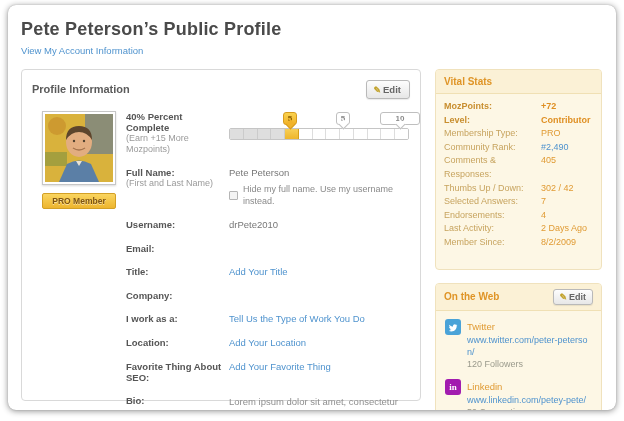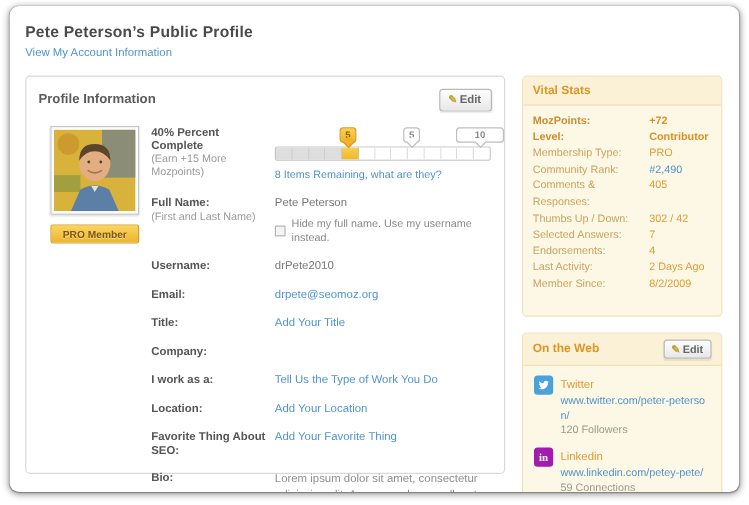--- a/index.html
+++ b/index.html
@@ -3,21 +3,21 @@
 <meta charset="utf-8">
 <style>
   * { margin:0; padding:0; box-sizing:border-box; }
   html,body { width:624px; height:421px; background:#fff; font-family:"Liberation Sans", sans-serif; overflow:hidden; }
   .card {
     position:absolute; left:8px; top:5px; width:608px; height:405px;
     background:#fff; border-radius:8px;
     box-shadow:0 1px 6px rgba(0,0,0,.45), 0 0 1px rgba(0,0,0,.3);
     padding:14px 14px 0 13px; overflow:hidden;
   }
-  .page-title { font-size:13px; font-weight:bold; color:#4a4a4a; letter-spacing:.2px; }
+  .page-title { font-size:18px; font-weight:bold; color:#4a4a4a; letter-spacing:.2px; }
   .account-link { font-size:9.5px; color:#4f93ce; margin-top:3px; display:inline-block; text-decoration:none; cursor:pointer; }
 
   .main-row { display:flex; margin-top:11px; }
 
   
   .panel {
     width:409px; border:1px solid #d9d9d9; border-radius:4px; background:#fff;
     padding:10px 10px 8px 10px; height:332px;
   }
   .panel-head { display:flex; justify-content:space-between; align-items:flex-start; }
@@ -165,21 +165,20 @@
                   <div class="seg"></div>
                     <div class="seg"></div>
                     <div class="seg"></div>
                     <div class="seg"></div>
                   <div class="seg"></div>
                     <div class="seg"></div>
                     <div class="seg"></div>
                     <div class="seg"></div>
                 </div>
               </div>
-              <a class="remaining-link">8 Items Remaining, what are they?</a>
             </div>
           </div>
 
           <div class="f-row">
             <div class="f-label">
               <div class="l1">Full Name:</div>
               <div class="l2">(First and Last Name)</div>
             </div>
             <div class="f-value">
               <div>Pete Peterson</div>
@@ -194,21 +193,20 @@
             <div class="f-label">
                 <div class="l1">Username:</div>
               </div>
             <div class="f-value">drPete2010</div>
           </div>
 
           <div class="f-row">
             <div class="f-label">
                 <div class="l1">Email:</div>
               </div>
-            <div class="f-value"><a class="link">drpete@seomoz.org</a></div>
           </div>
 
           <div class="f-row">
             <div class="f-label">
                 <div class="l1">Title:</div>
               </div>
             <div class="f-value"><a class="add-link">Add Your Title</a></div>
           </div>
 
           <div class="f-row">

